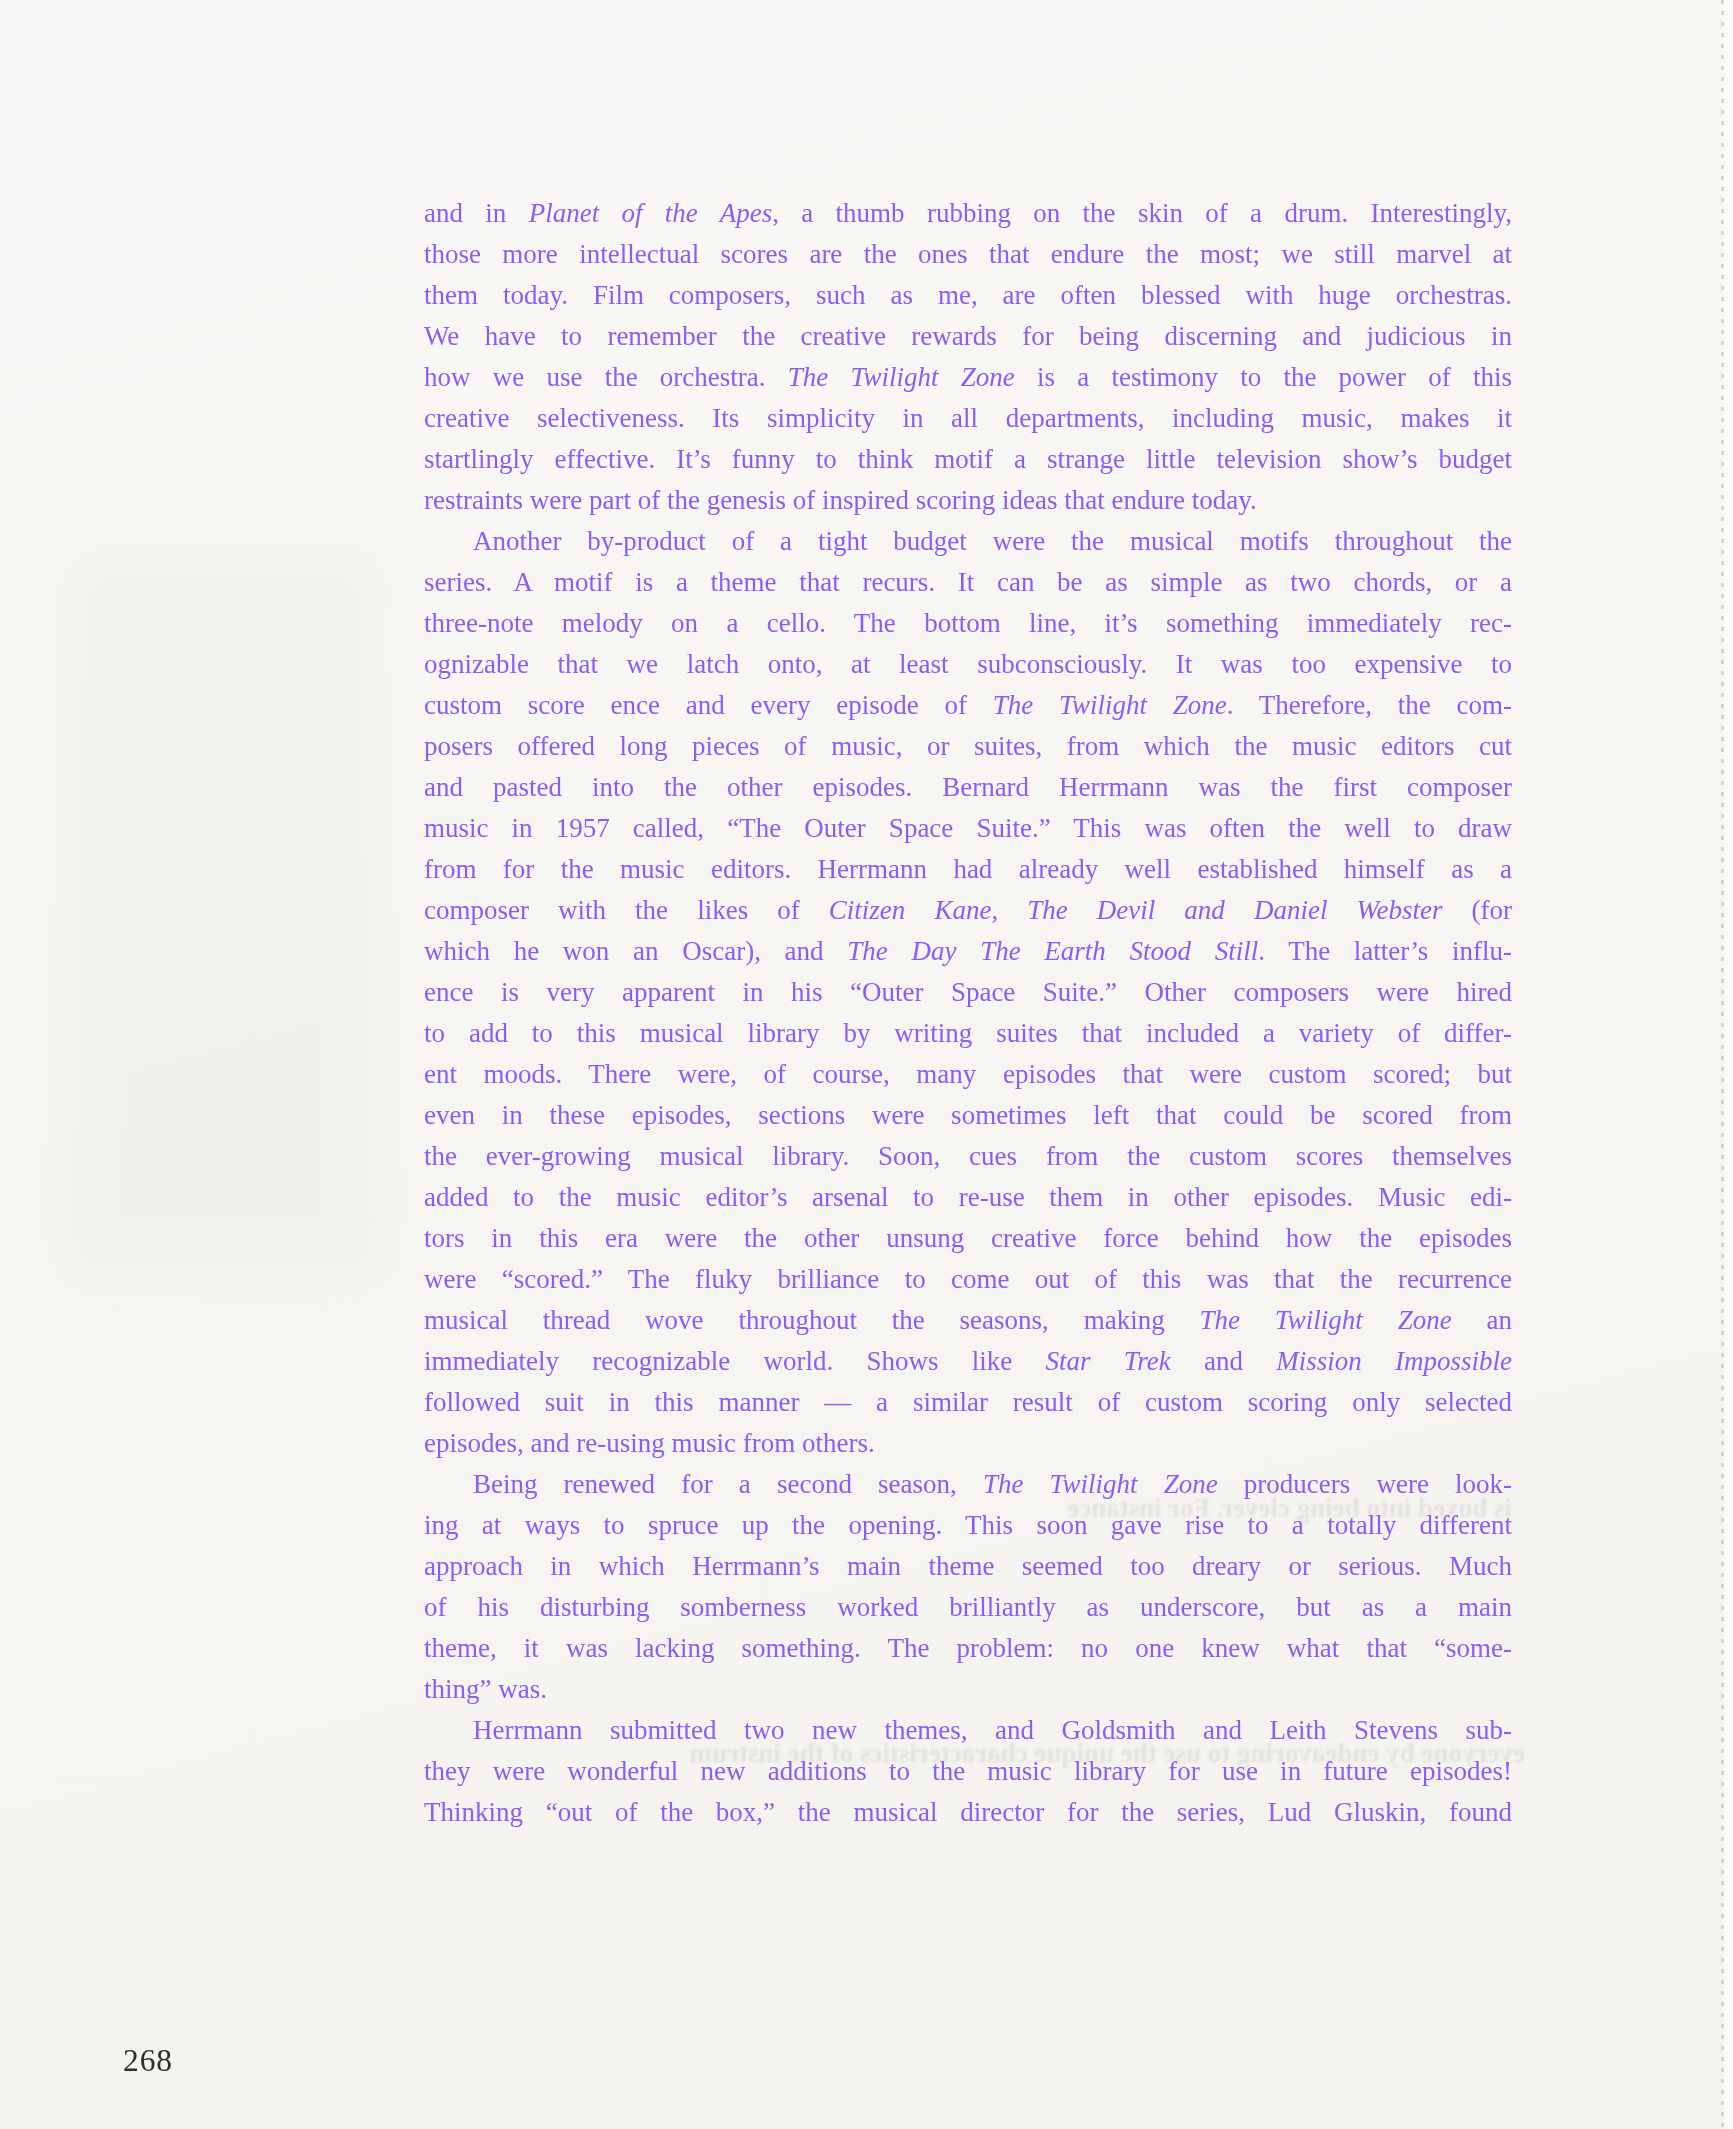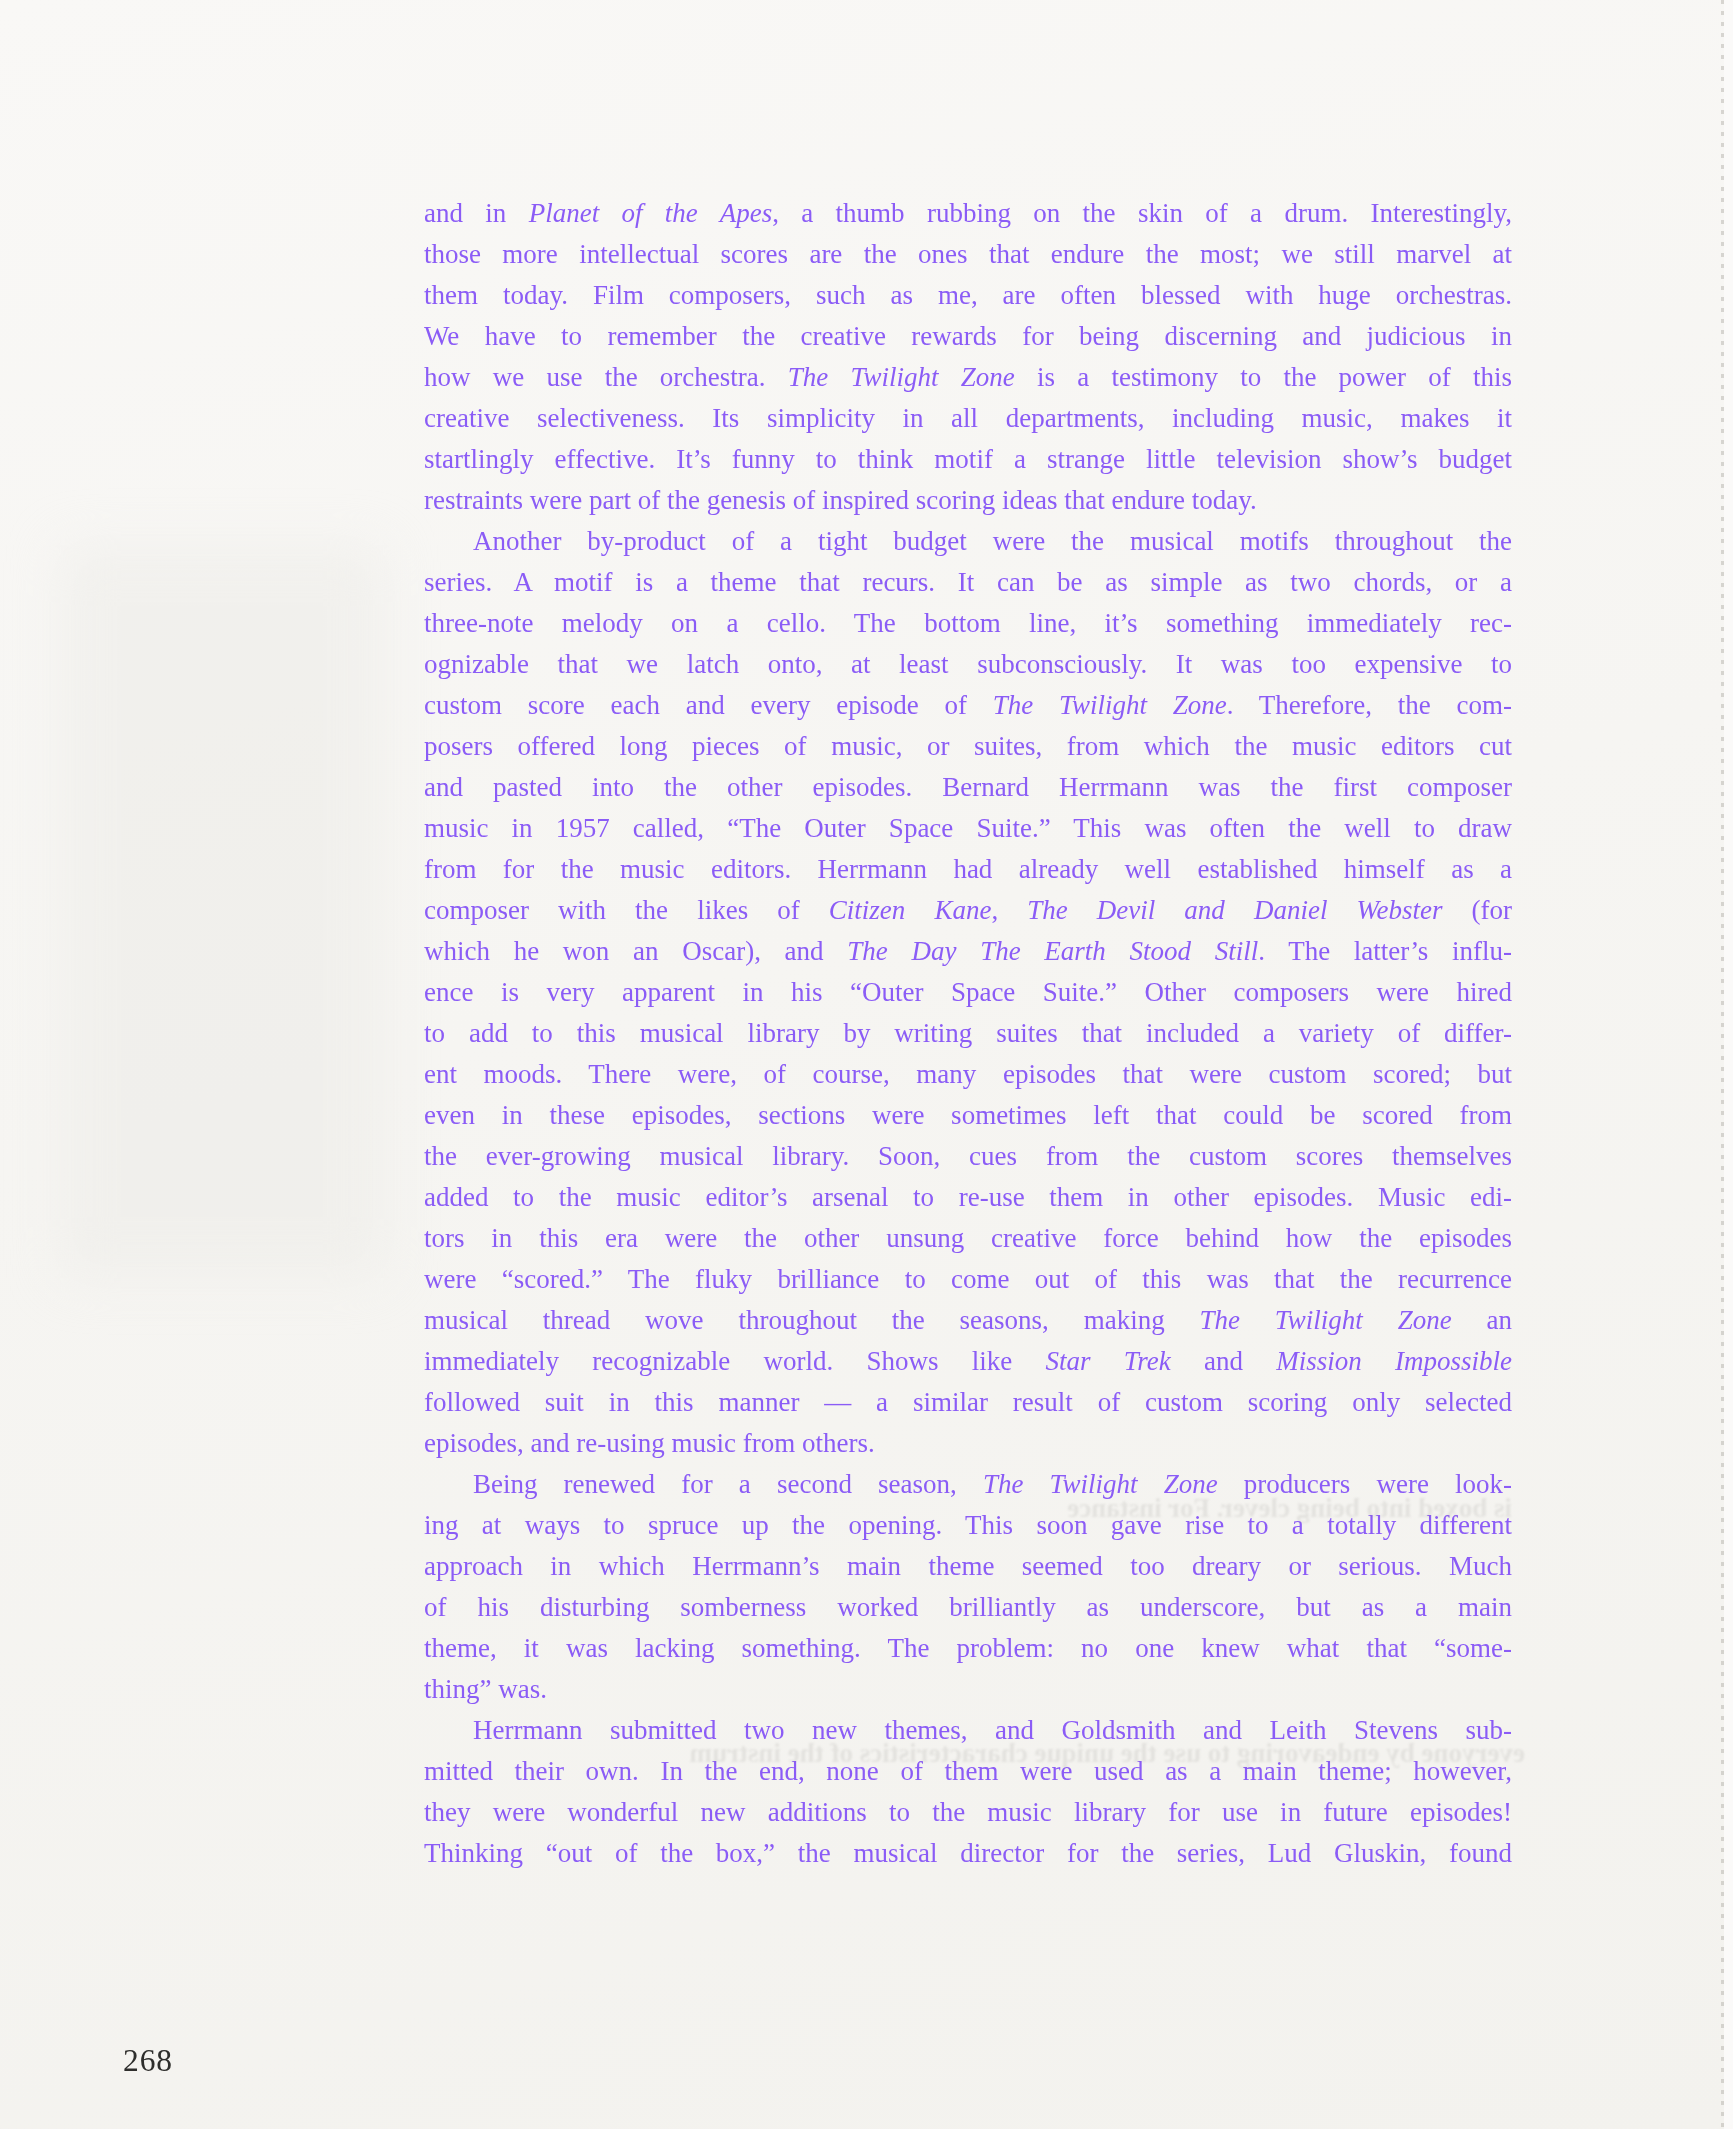--- a/index.html
+++ b/index.html
@@ -113,21 +113,21 @@
     <div class="line"><span>them today. Film composers, such as me, are often blessed with huge orchestras.</span></div>
     <div class="line"><span>We have to remember the creative rewards for being discerning and judicious in</span></div>
     <div class="line"><span>how we use the orchestra. </span><em>The Twilight Zone</em><span> is a testimony to the power of this</span></div>
     <div class="line"><span>creative selectiveness. Its simplicity in all departments, including music, makes it</span></div>
     <div class="line"><span>startlingly effective. It’s funny to think motif a strange little television show’s budget</span></div>
     <div class="line pend"><span>restraints were part of the genesis of inspired scoring ideas that endure today.</span></div>
     <div class="line ind"><span>Another by-product of a tight budget were the musical motifs throughout the</span></div>
     <div class="line"><span>series. A motif is a theme that recurs. It can be as simple as two chords, or a</span></div>
     <div class="line"><span>three-note melody on a cello. The bottom line, it’s something immediately rec-</span></div>
     <div class="line"><span>ognizable that we latch onto, at least subconsciously. It was too expensive to</span></div>
-    <div class="line"><span>custom score each and every episode of </span><em>The Twilight Zone</em><span>. Therefore, the com-</span></div>
+    <div class="line"><span>custom score ence and every episode of </span><em>The Twilight Zone</em><span>. Therefore, the com-</span></div>
     <div class="line"><span>posers offered long pieces of music, or suites, from which the music editors cut</span></div>
     <div class="line"><span>and pasted into the other episodes. Bernard Herrmann was the first composer</span></div>
     <div class="line"><span>music in 1957 called, “The Outer Space Suite.” This was often the well to draw</span></div>
     <div class="line"><span>from for the music editors. Herrmann had already well established himself as a</span></div>
     <div class="line"><span>composer with the likes of </span><em>Citizen Kane</em><span>, </span><em>The Devil and Daniel Webster</em><span> (for</span></div>
     <div class="line"><span>which he won an Oscar), and </span><em>The Day The Earth Stood Still</em><span>. The latter’s influ-</span></div>
     <div class="line"><span>ence is very apparent in his “Outer Space Suite.” Other composers were hired</span></div>
     <div class="line"><span>to add to this musical library by writing suites that included a variety of differ-</span></div>
     <div class="line"><span>ent moods. There were, of course, many episodes that were custom scored; but</span></div>
     <div class="line"><span>even in these episodes, sections were sometimes left that could be scored from</span></div>
@@ -139,21 +139,20 @@
     <div class="line"><span>immediately recognizable world. Shows like </span><em>Star Trek</em><span> and </span><em>Mission Impossible</em></div>
     <div class="line"><span>followed suit in this manner — a similar result of custom scoring only selected</span></div>
     <div class="line pend"><span>episodes, and re-using music from others.</span></div>
     <div class="line ind"><span>Being renewed for a second season, </span><em>The Twilight Zone</em><span> producers were look-</span></div>
     <div class="line"><span>ing at ways to spruce up the opening. This soon gave rise to a totally different</span></div>
     <div class="line"><span>approach in which Herrmann’s main theme seemed too dreary or serious. Much</span></div>
     <div class="line"><span>of his disturbing somberness worked brilliantly as underscore, but as a main</span></div>
     <div class="line"><span>theme, it was lacking something. The problem: no one knew what that “some-</span></div>
     <div class="line pend"><span>thing” was.</span></div>
     <div class="line ind"><span>Herrmann submitted two new themes, and Goldsmith and Leith Stevens sub-</span></div>
-    <div class="line"><span>mitted their own. In the end, none of them were used as a main theme; however,</span></div>
     <div class="line"><span>they were wonderful new additions to the music library for use in future episodes!</span></div>
     <div class="line"><span>Thinking “out of the box,” the musical director for the series, Lud Gluskin, found</span></div>
   </div>
 
 <div class="ghost ghost1">is boxed into being clever. For instance</div>
 <div class="ghost ghost2">everyone by endeavoring to use the unique characteristics of the instrum</div>
 
 <div class="folio">268</div>
 
 <div class="outside-strip"></div>

